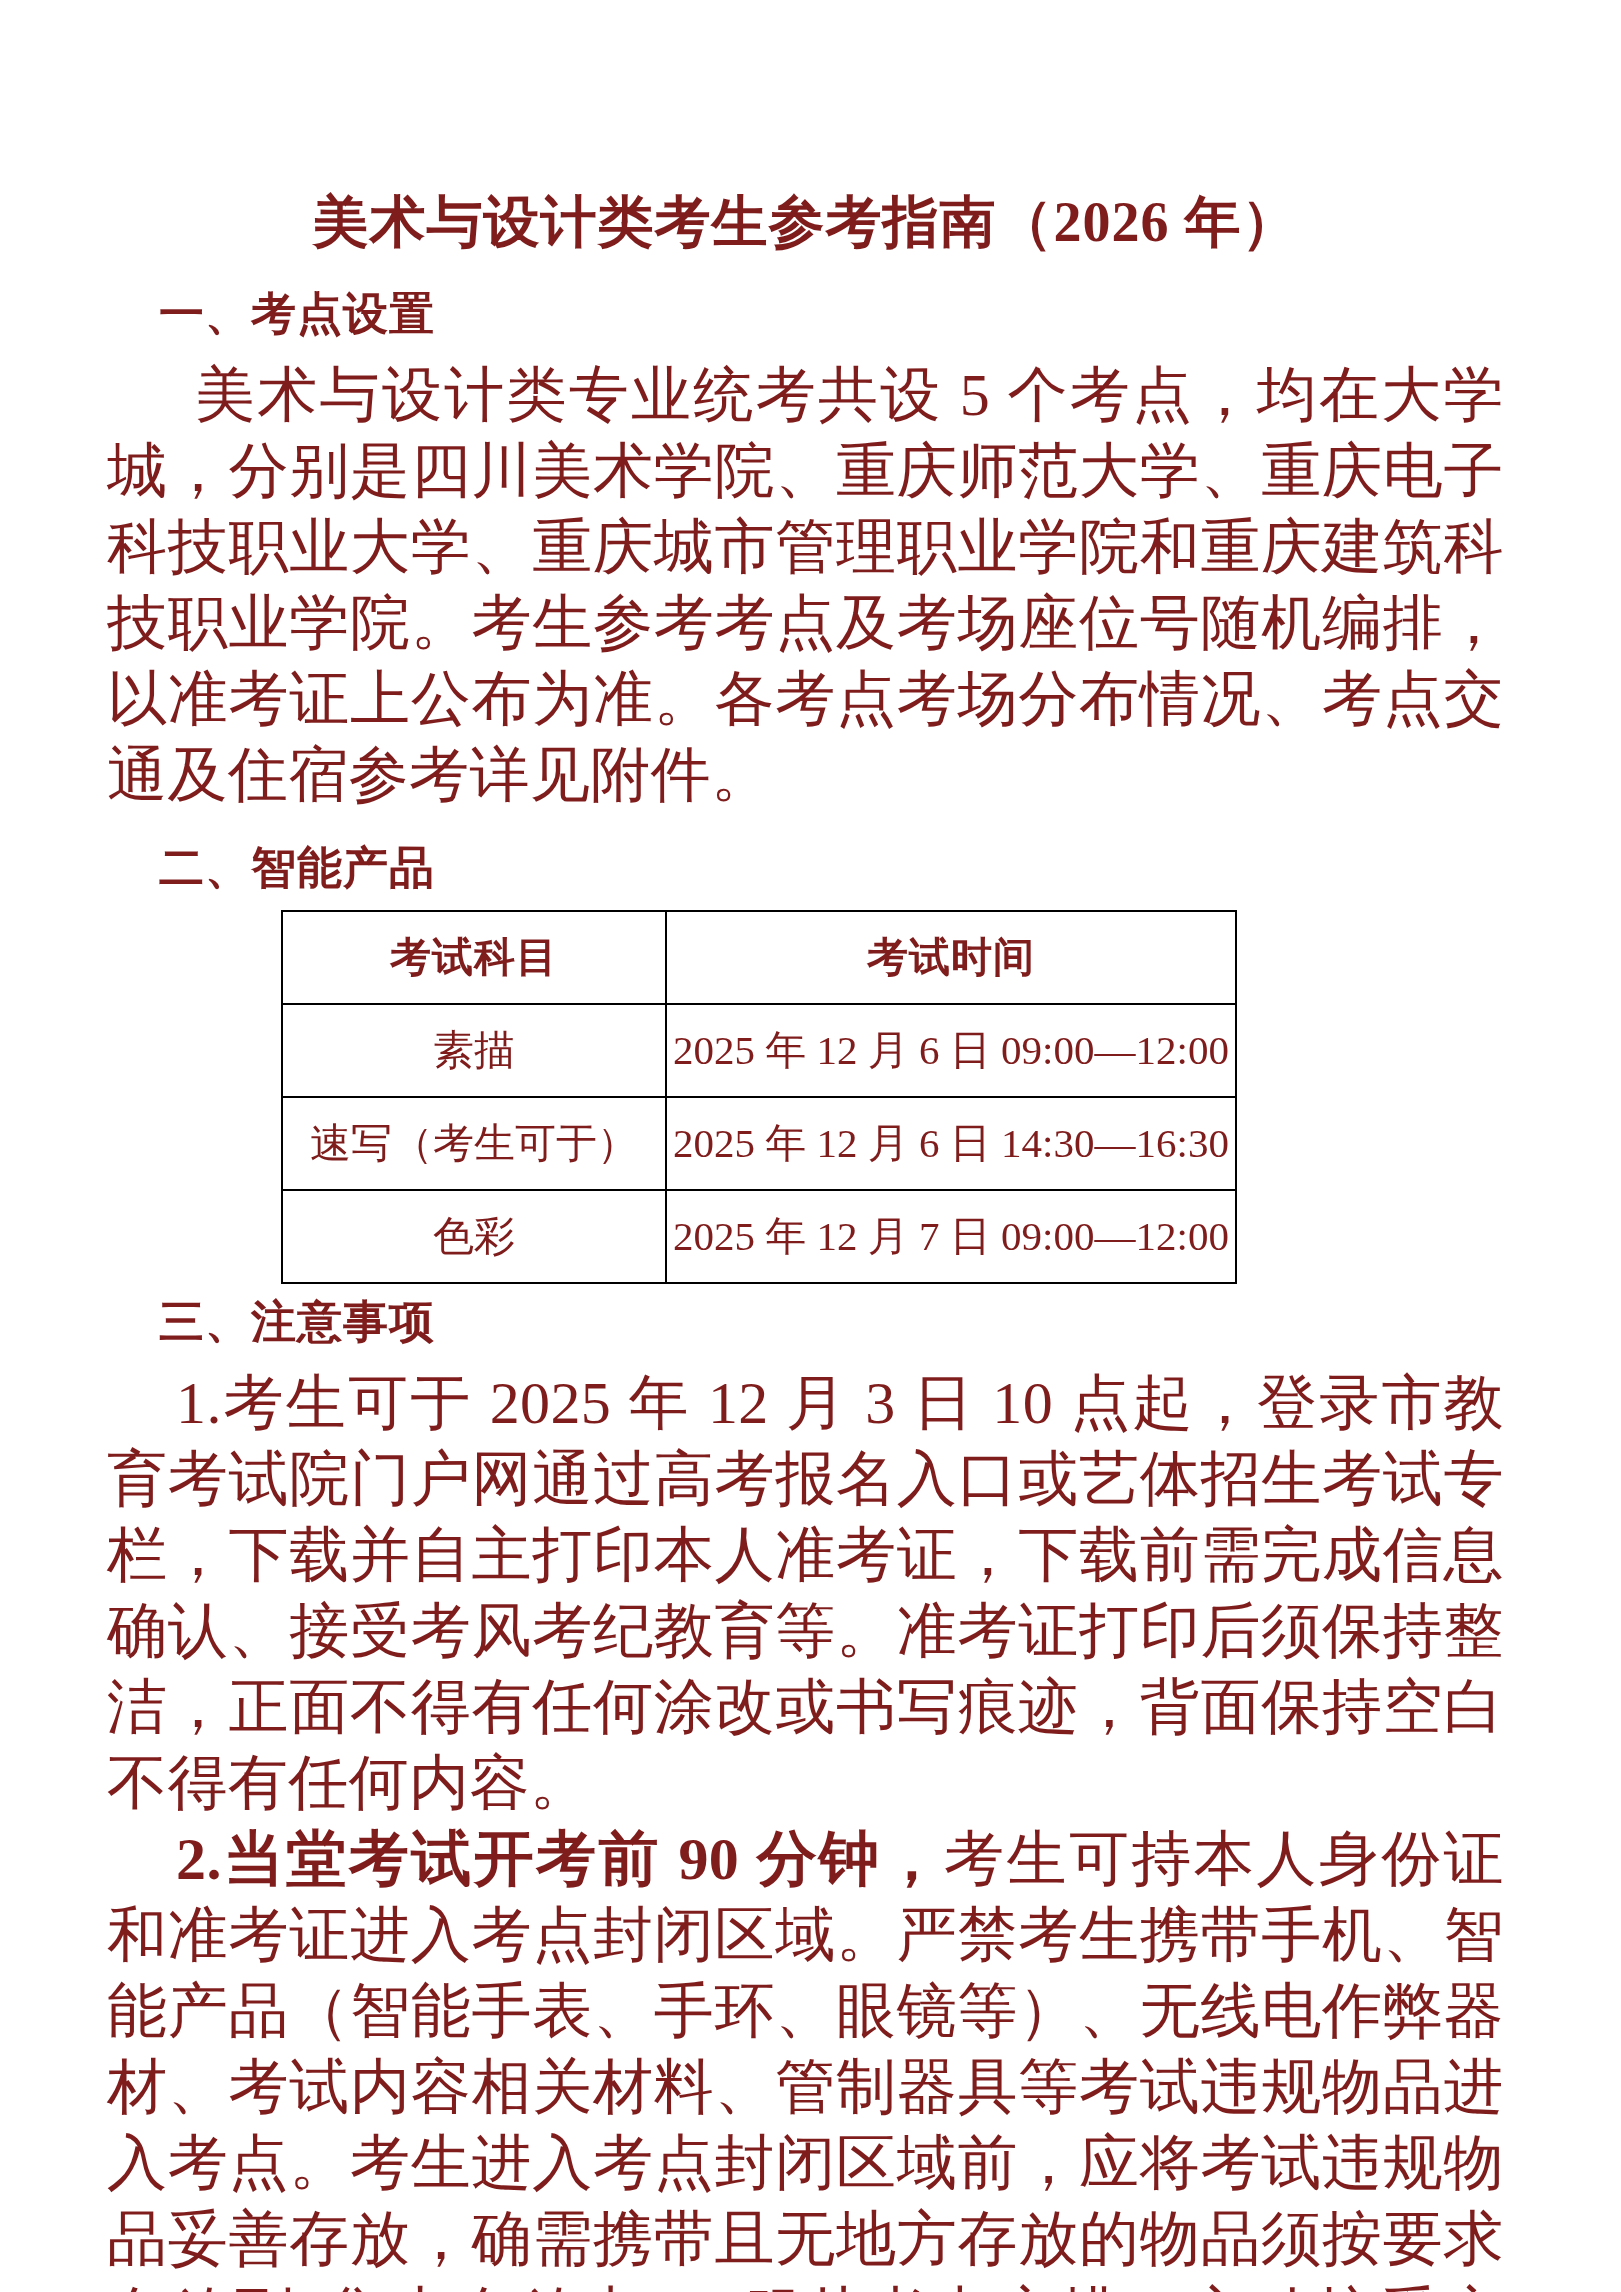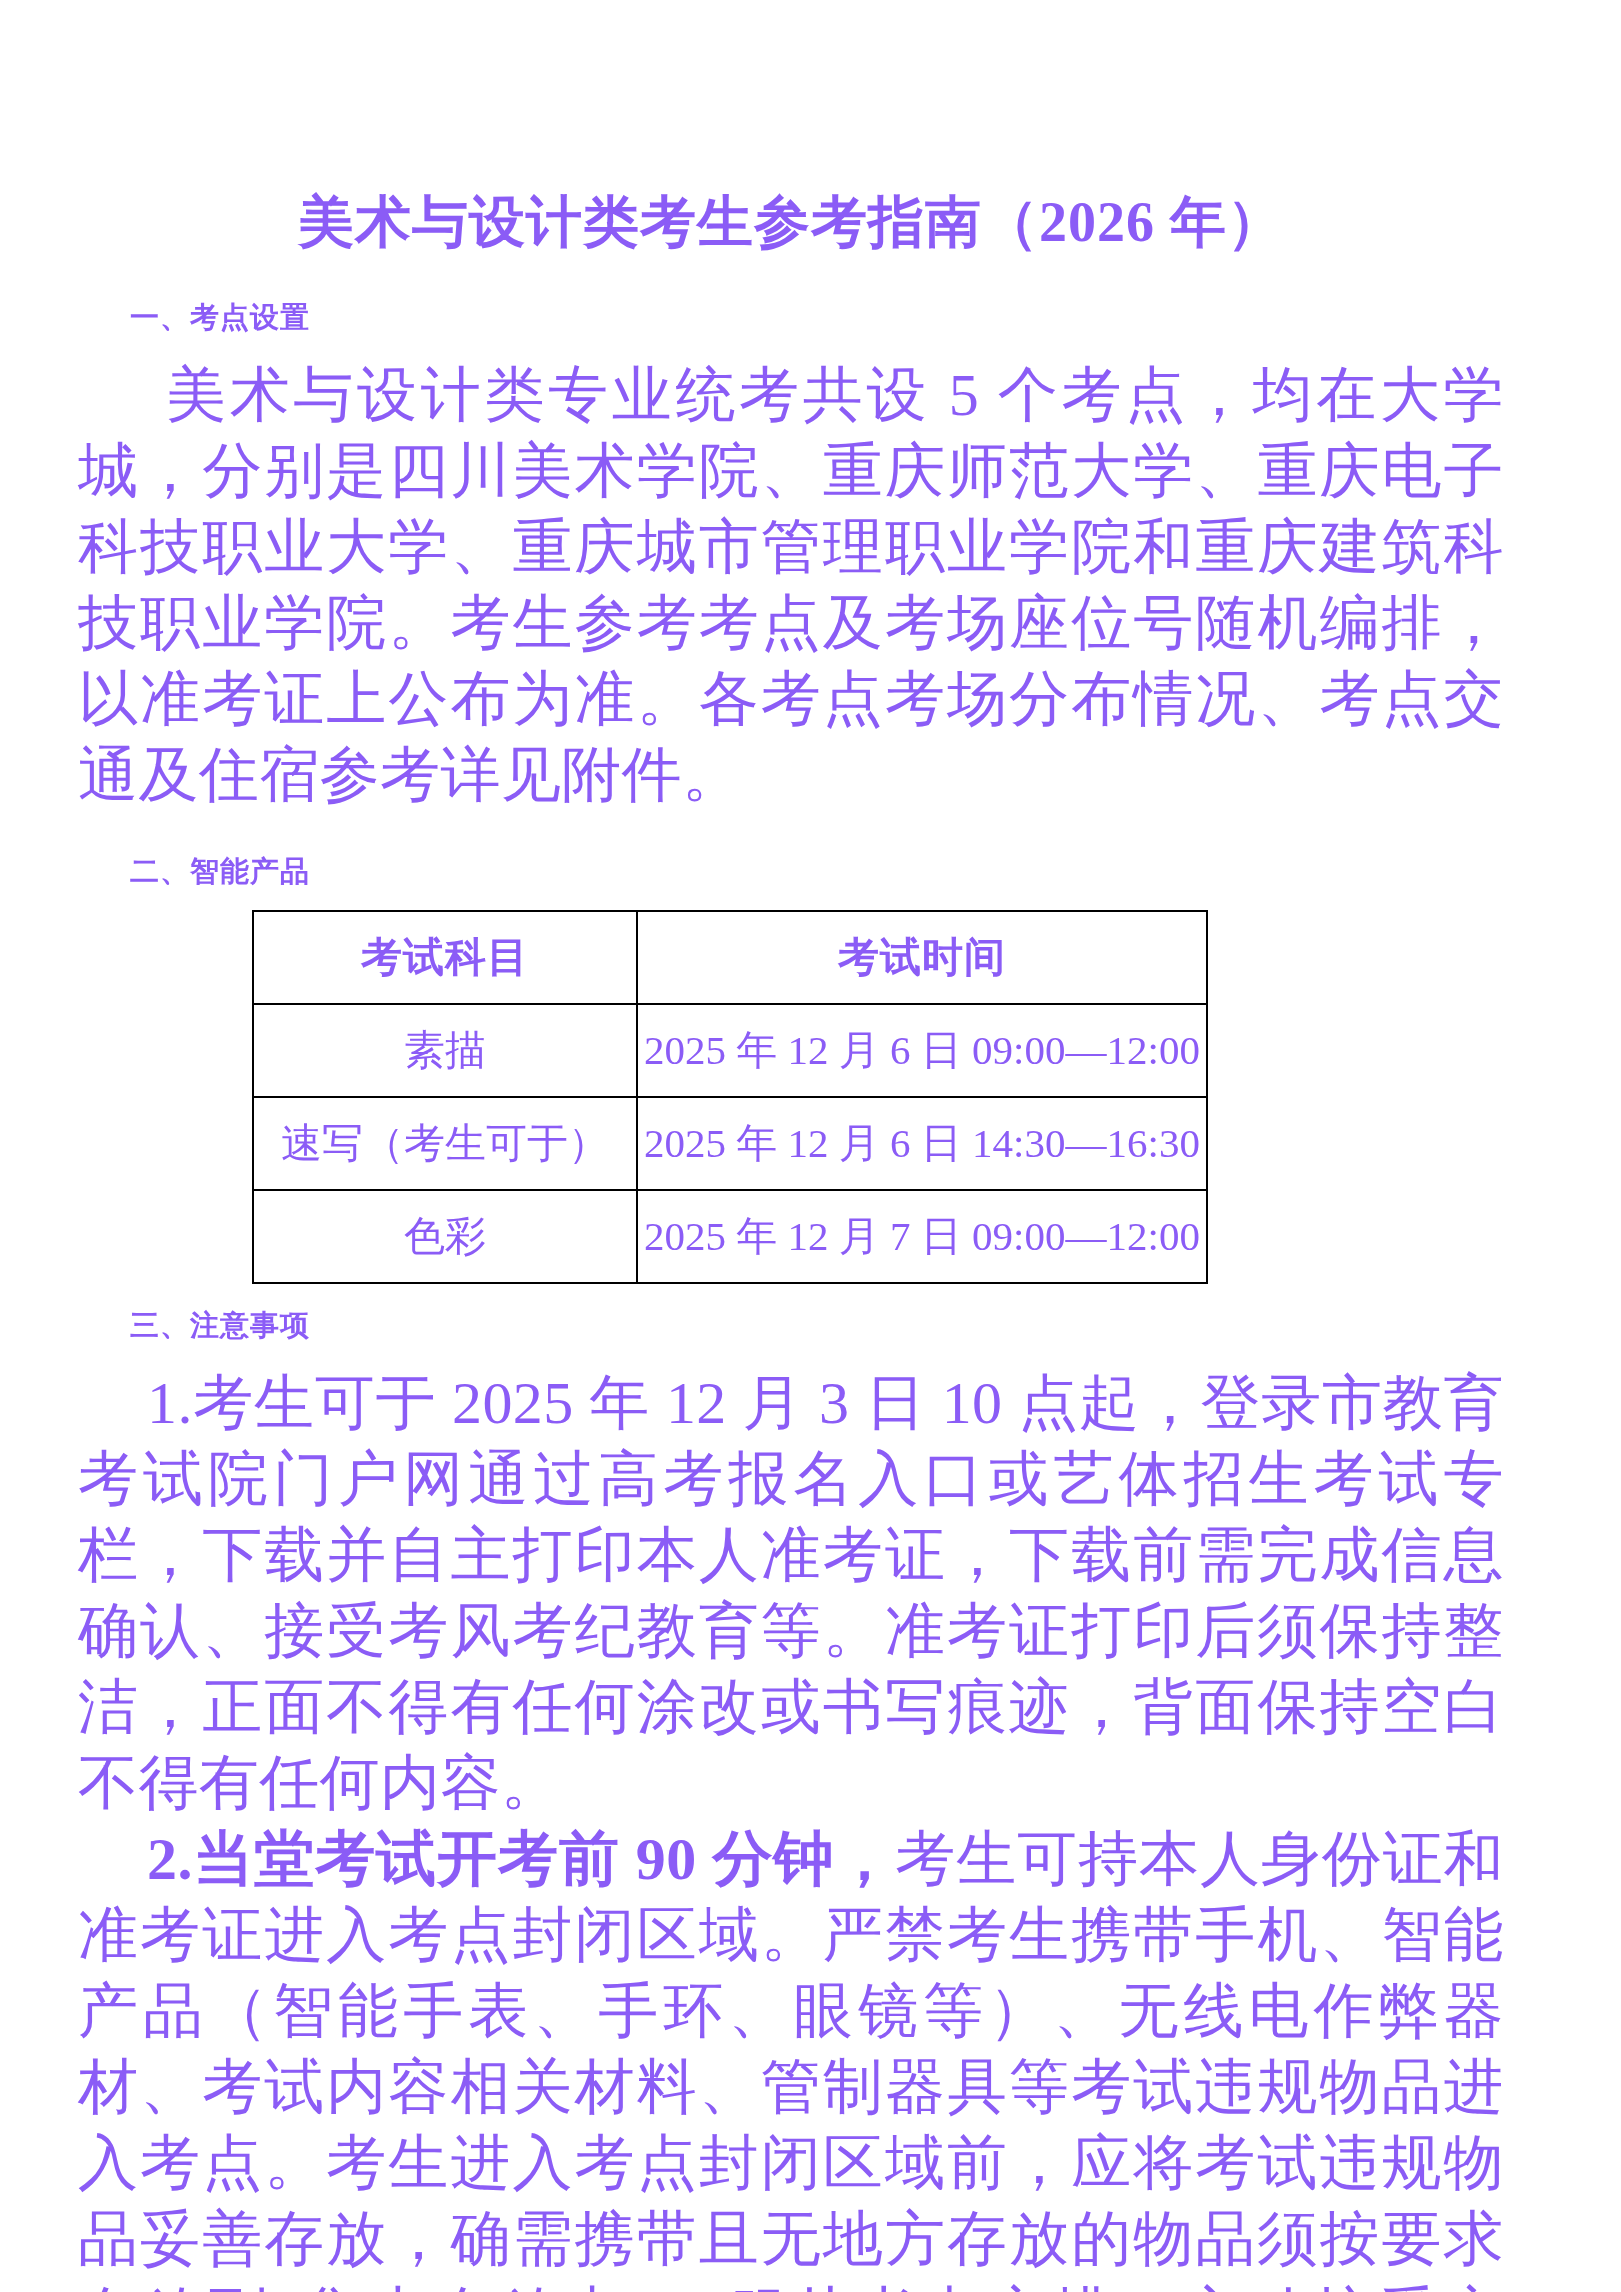--- a/index.html
+++ b/index.html
@@ -6,40 +6,40 @@
     margin: 0;
     padding: 0;
     background: #ffffff;
   }
   .page {
     position: relative;
     width: 1621px;
     height: 2293px;
     box-sizing: border-box;
     background: #ffffff;
-    color: #8b5cf6;
-    padding: 188px 117px 0 78px;
+    color: #7f1d1d;
+    padding: 188px 117px 0 107px;
     font-family: "Liberation Serif", serif;
     overflow: hidden;
   }
   .doc-title {
     margin: 0 0 33px 0;
     font-size: 56px;
     line-height: 69px;
     font-weight: bold;
     text-align: center;
     letter-spacing: 1px;
     font-family: "Liberation Serif", serif;
   }
   .sec-heading {
     margin: 35px 0 13.7px 52px;
-    font-size: 29px;
+    font-size: 45px;
     line-height: 51px;
     font-weight: bold;
-    font-family: Liberation Sans, sans-serif;
+    font-family: Liberation Mono, monospace;
     letter-spacing: 1px;
   }
   .sec-heading.h2 { margin-top: 33px; }
   .sec-heading.h3 { margin-top: 16px; }
   .body-para {
     margin: 0;
     font-size: 60px;
     line-height: 76px;
     text-align: justify;
     text-justify: inter-character;

